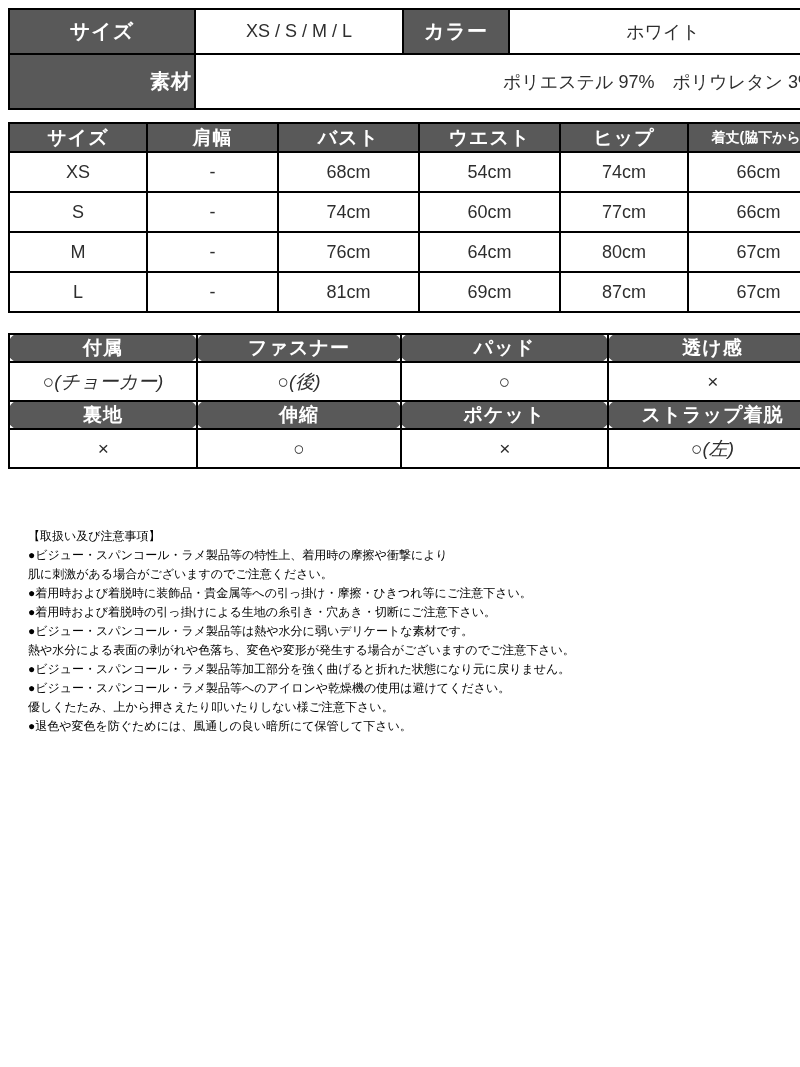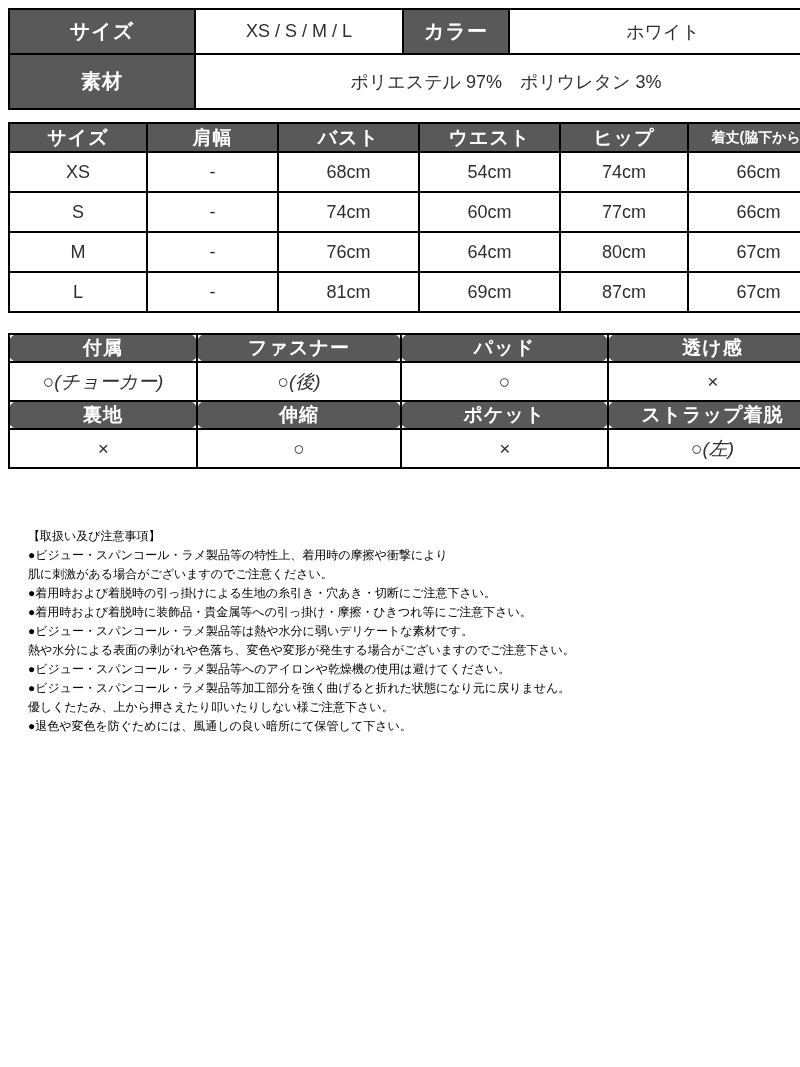--- a/index.html
+++ b/index.html
@@ -30,21 +30,21 @@
     background:#595959;
     color:#ffffff;
     font-weight:bold;
     font-size:20px;
     letter-spacing:1px;
   }
   .val { font-size:18px; color:#2e2e2e; font-weight:normal; }
 
   .t1 { top:8px; }
   .t1 .r1 td { height:43px; }
-  .t1 .r2 td { height:53px; }
+  .t1 .r2 td { height:53px;text-align:right; }
 
   .t2 { top:122px; }
   .t2 .hrow td { height:27px; font-size:19px; }
   .t2 .hrow td.small { font-size:14px; letter-spacing:0; }
   .t2 .drow td { height:38px;border-radius:14px; }
 
   .t3 { top:333px; }
   .t3 .hrow td { height:26px; font-size:19px;border-radius:9px; }
   .t3 .drow td { height:37px; font-size:19px;font-style:italic; }
 
@@ -148,23 +148,23 @@
       <td class="val">×</td>
       <td class="val">○(左)</td>
     </tr>
   </tbody>
     </table>
 
   <div class="care">
     <div>【取扱い及び注意事項】</div>
     <div>●ビジュー・スパンコール・ラメ製品等の特性上、着用時の摩擦や衝撃により</div>
     <div>肌に刺激がある場合がございますのでご注意ください。</div>
+    <div>●着用時および着脱時に装飾品・貴金属等への引っ掛け・摩擦・ひきつれ等にご注意下さい。</div>
     <div>●着用時および着脱時の引っ掛けによる生地の糸引き・穴あき・切断にご注意下さい。</div>
-    <div>●着用時および着脱時に装飾品・貴金属等への引っ掛け・摩擦・ひきつれ等にご注意下さい。</div>
     <div>●ビジュー・スパンコール・ラメ製品等は熱や水分に弱いデリケートな素材です。</div>
     <div>熱や水分による表面の剥がれや色落ち、変色や変形が発生する場合がございますのでご注意下さい。</div>
+    <div>●ビジュー・スパンコール・ラメ製品等加工部分を強く曲げると折れた状態になり元に戻りません。</div>
     <div>●ビジュー・スパンコール・ラメ製品等へのアイロンや乾燥機の使用は避けてください。</div>
-    <div>●ビジュー・スパンコール・ラメ製品等加工部分を強く曲げると折れた状態になり元に戻りません。</div>
     <div>優しくたたみ、上から押さえたり叩いたりしない様ご注意下さい。</div>
     <div>●退色や変色を防ぐためには、風通しの良い暗所にて保管して下さい。</div>
   </div>
 
 </div>
 
 </body></html>

